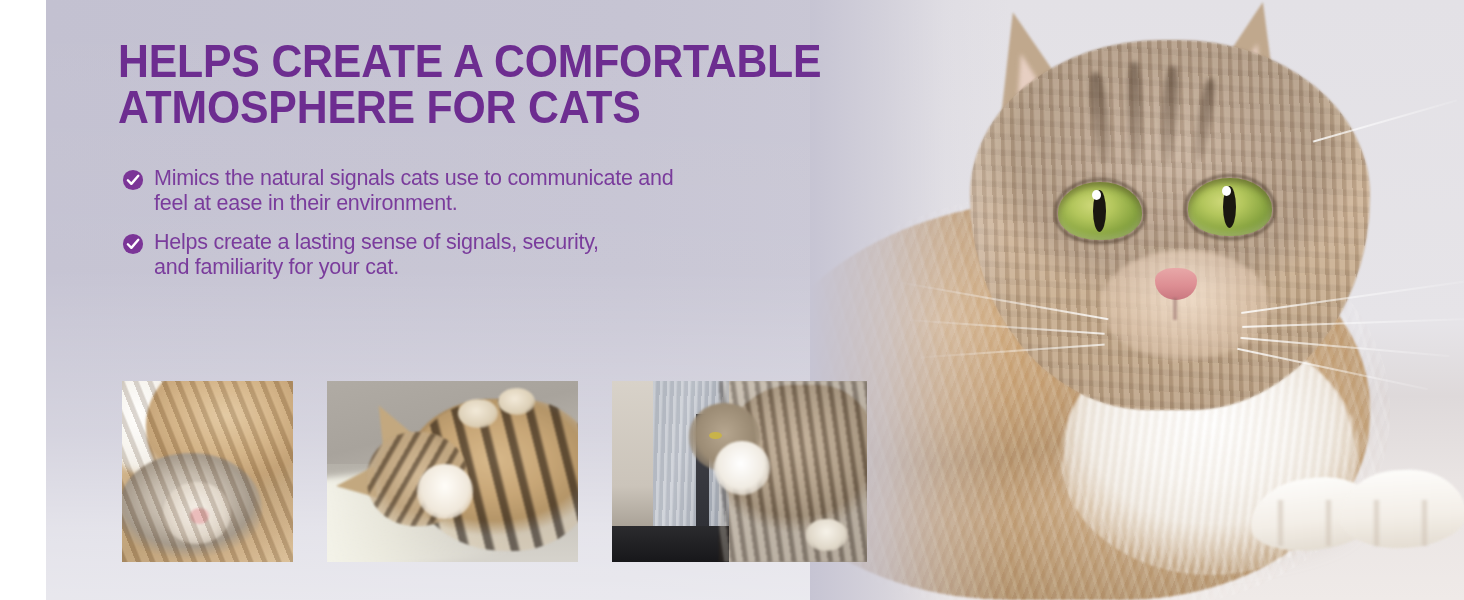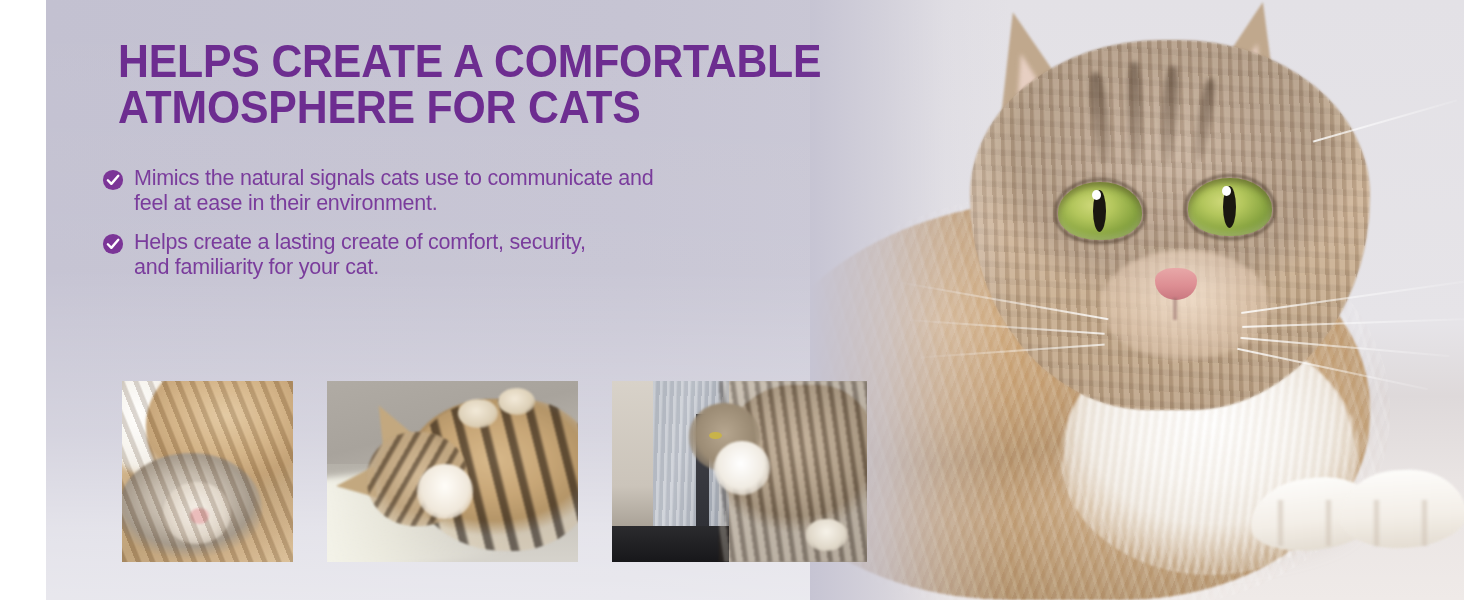--- a/index.html
+++ b/index.html
@@ -289,21 +289,21 @@
     font-weight:bold;
     letter-spacing:-0.2px;
     color:#6d2d90;
     font-family:"Liberation Sans Narrow","Liberation Sans", sans-serif;
     transform:scaleX(0.93);
     transform-origin:left top;
     white-space:pre-line;
   }
   #bullets {
     position:absolute;
-    left:56px; top:166px;
+    left:76px; top:166px;
     width:760px;
   }
   .bullet-row {
     display:flex;
     align-items:flex-start;
     margin-bottom:14px;
   }
   .bullet-icon {
     flex:0 0 auto;
     width:22px; height:22px;
@@ -616,21 +616,21 @@
       </div>
 
 
       <div class="bullet-row">
         <span class="bullet-icon">
           <svg viewBox="0 0 24 24" xmlns="http://www.w3.org/2000/svg">
             <circle cx="12" cy="12" r="11" fill="#7b3597"></circle>
             <path d="M6.4 12.3 L10.2 16.2 L17.8 7.4" fill="none" stroke="#ffffff" stroke-width="2.6" stroke-linecap="round" stroke-linejoin="round"></path>
           </svg>
         </span>
-        <span class="bullet-text">Helps create a lasting create of comfort, security,
+        <span class="bullet-text">Helps create a lasting sense of signals, security,
 and familiarity for your cat.</span>
       </div>
 
     </div>
 
     <div id="thumbs">
 
       <div class="thumb t1">
         <div class="bgfill"></div>
         <div class="whitecloth"></div>

